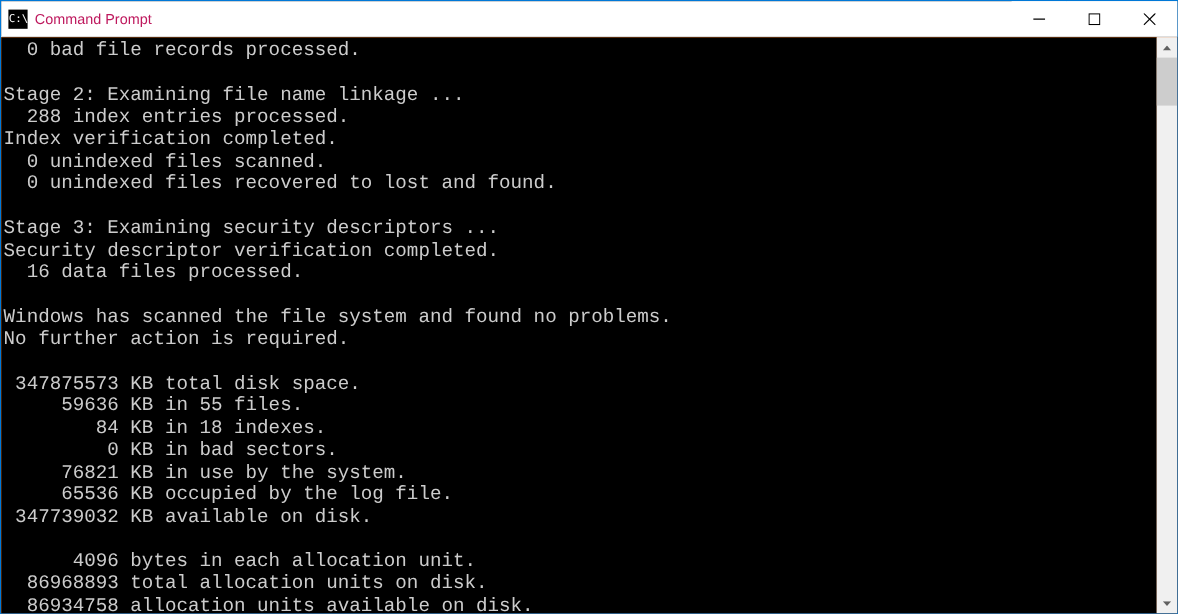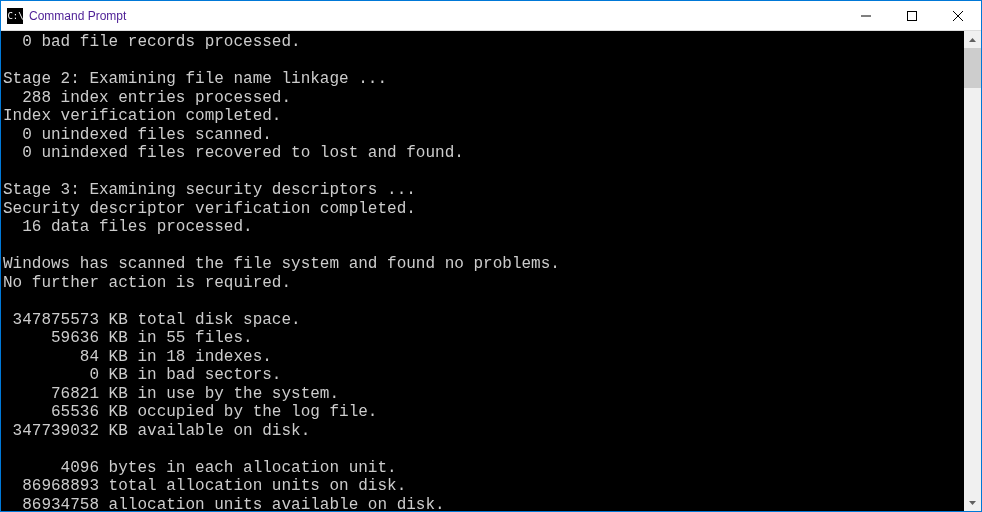--- a/index.html
+++ b/index.html
@@ -29,21 +29,21 @@
   font-size: 9px;
   font-family: Consolas, monospace;
   display: flex;
   align-items: center;
   justify-content: center;
   margin-right: 6px;
   padding-left: 1px;
 }
 .titlebar .title {
   font-size: 12px;
-  color: #4c1d95;
+  color: #be185d;
   flex: 1;
 }
 .win-controls {
   display: flex;
   height: 100%;
 }
 .win-btn {
   width: 46px;
   height: 100%;
   display: flex;

